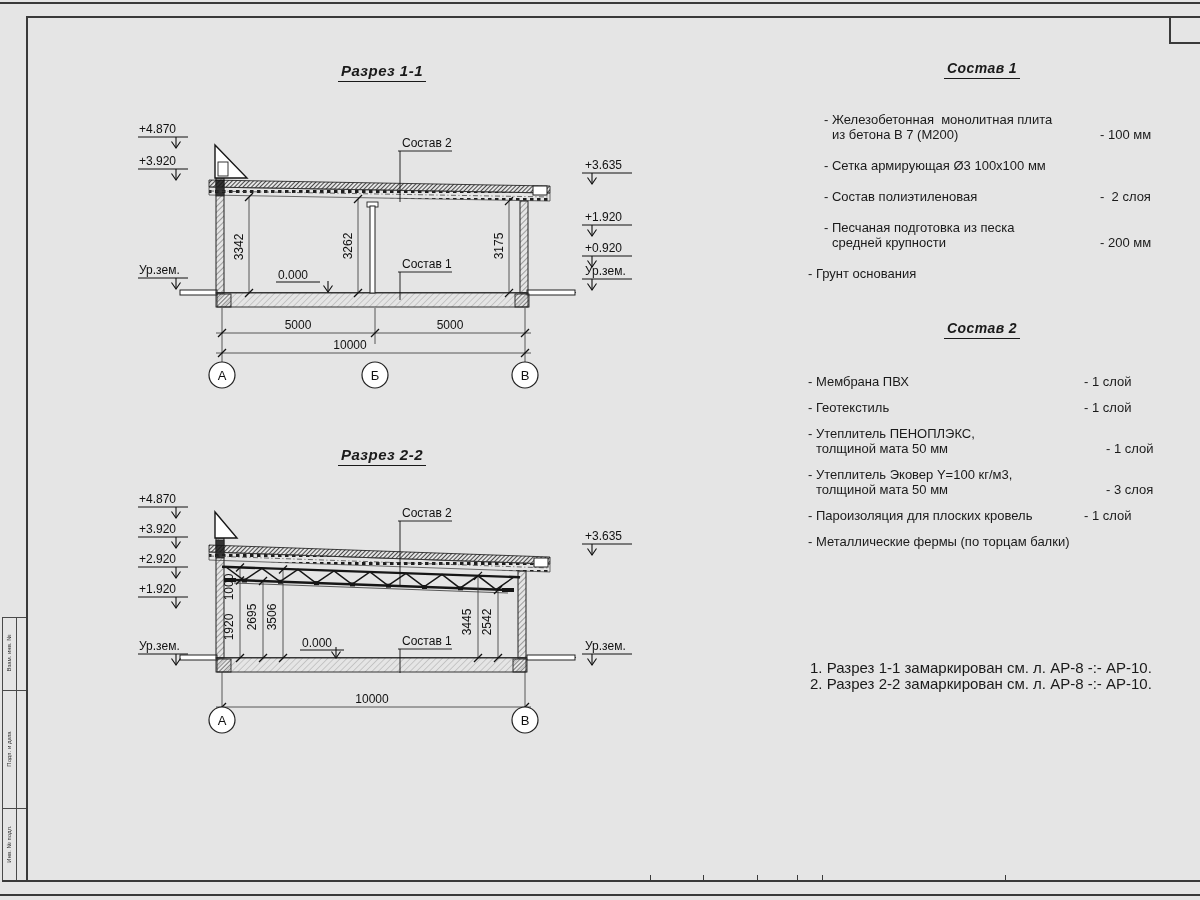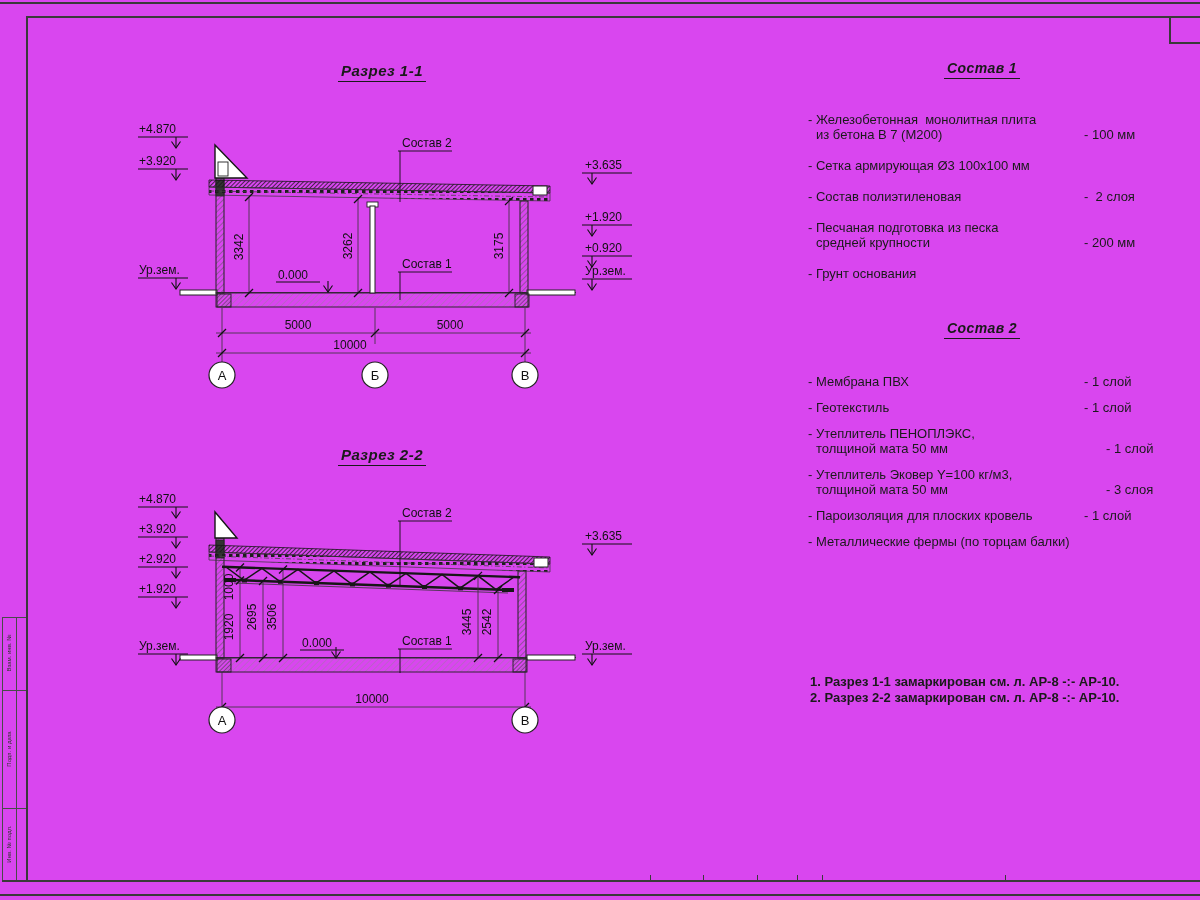--- a/index.html
+++ b/index.html
@@ -1,37 +1,37 @@
 <!DOCTYPE html>
 <html><head>
 <meta charset="utf-8">
 <style>
   html,body{margin:0;padding:0;background:#fff;}
-  .sheet{position:relative;width:1200px;height:900px;background:#d946ef;overflow:hidden;
+  .sheet{position:relative;width:1200px;height:900px;background:#e5e5e5;overflow:hidden;
          font-family:"Liberation Sans",sans-serif;color:#1a1a1a;}
   .abs{position:absolute;}
   .hline{position:absolute;background:#3a3a3a;height:2px;}
   .vline{position:absolute;background:#3a3a3a;width:2px;}
   .thin{background:#4a4a4a;}
   .trbox{position:absolute;left:1169px;top:16px;width:30px;height:24px;border:2px solid #3a3a3a;border-right:none;}
   .tick{position:absolute;width:1px;height:6px;background:#3a3a3a;top:875px;}
   .sec-title{position:absolute;transform:translateX(-50%);font-size:15px;font-style:italic;font-weight:700;
              border-bottom:1.4px solid #1a1a1a;padding:0 3px 2px 3px;letter-spacing:.5px;}
   .list-title{position:absolute;transform:translateX(-50%);font-size:14px;font-style:italic;font-weight:700;
               border-bottom:1.3px solid #1a1a1a;padding:0 3px 2px 3px;letter-spacing:.4px;}
   .mat-list{position:absolute;width:345px;font-size:13px;line-height:15px;}
   .item{position:relative;}
   .item span{white-space:pre;display:block;}
   .item .l2{padding-left:8px;}
   .item .val{position:absolute;bottom:0;display:inline;}
   .v-std{left:276px;}
   .v-far{left:298px;}
-  .mb16{margin-bottom:16px;}
+  .mb16{margin-bottom:16px;margin-left:16px;}
   .mb11{margin-bottom:11px;}
-  .notes{position:absolute;left:810px;top:674px;font-size:13px;line-height:16px;font-weight:bold;}
+  .notes{position:absolute;left:810px;top:660px;font-size:15px;line-height:16px;}
   .stamp-label{position:absolute;left:9px;transform:translate(-50%,-50%) rotate(-90deg);
                font-size:6px;white-space:nowrap;color:#333;}
   svg text{font-family:"Liberation Sans",sans-serif;fill:#111;}
 </style>
 </head>
 <body>
 
 <div class="sheet">
 
   <svg width="0" height="0" style="position:absolute" aria-hidden="true">

